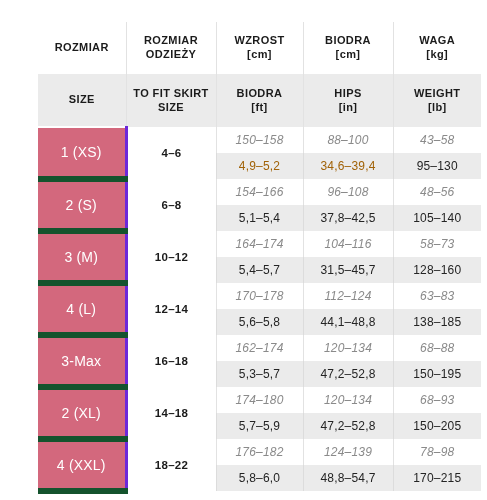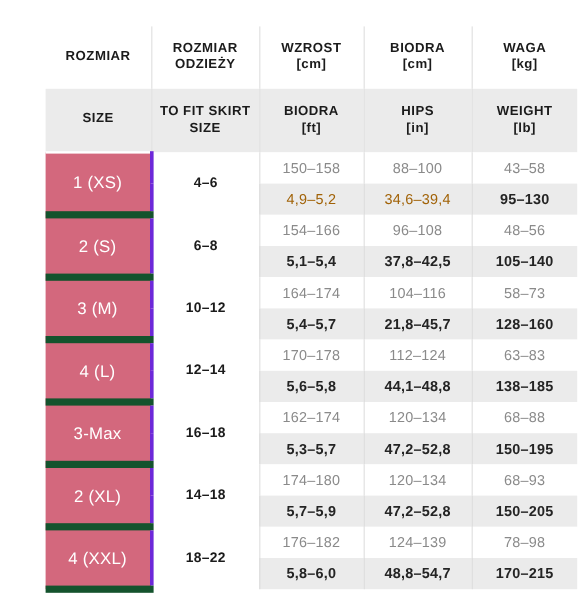--- a/index.html
+++ b/index.html
@@ -89,27 +89,28 @@
 
   tr.metric td.val {
     height: 24px;
     vertical-align: middle;
     text-align: center;
     font-size: 12px;
     color: #8a8a8a;
     background: #ffffff;
     border-left: 1px solid #e2e2e2;
     letter-spacing: 0.2px;
+    font-style: italic;
   }
   tr.imperial td.val {
     height: 24px;
     vertical-align: middle;
     text-align: center;
     font-size: 12px;
-    font-weight: bold;
+    font-weight: normal;
     color: #242424;
     background: #ebebeb;
     border-left: 1px solid #dcdcdc;
     letter-spacing: 0.2px;
   }
   tr.imperial td.val.dim {
     color: #a16207;
     font-weight: normal;
   }
 </style>
@@ -196,21 +197,21 @@
         </tr>
         <tr class="metric">
           <td class="size-cell" rowspan="2">3 (M)</td>
           <td class="skirt-cell" rowspan="2">10–12</td>
           <td class="val">164–174</td>
           <td class="val">104–116</td>
           <td class="val">58–73</td>
         </tr>
         <tr class="imperial">
           <td class="val">5,4–5,7</td>
-          <td class="val">21,8–45,7</td>
+          <td class="val">31,5–45,7</td>
           <td class="val">128–160</td>
         </tr>
         <tr class="metric">
           <td class="size-cell" rowspan="2">4 (L)</td>
           <td class="skirt-cell" rowspan="2">12–14</td>
           <td class="val">170–178</td>
           <td class="val">112–124</td>
           <td class="val">63–83</td>
         </tr>
         <tr class="imperial">

